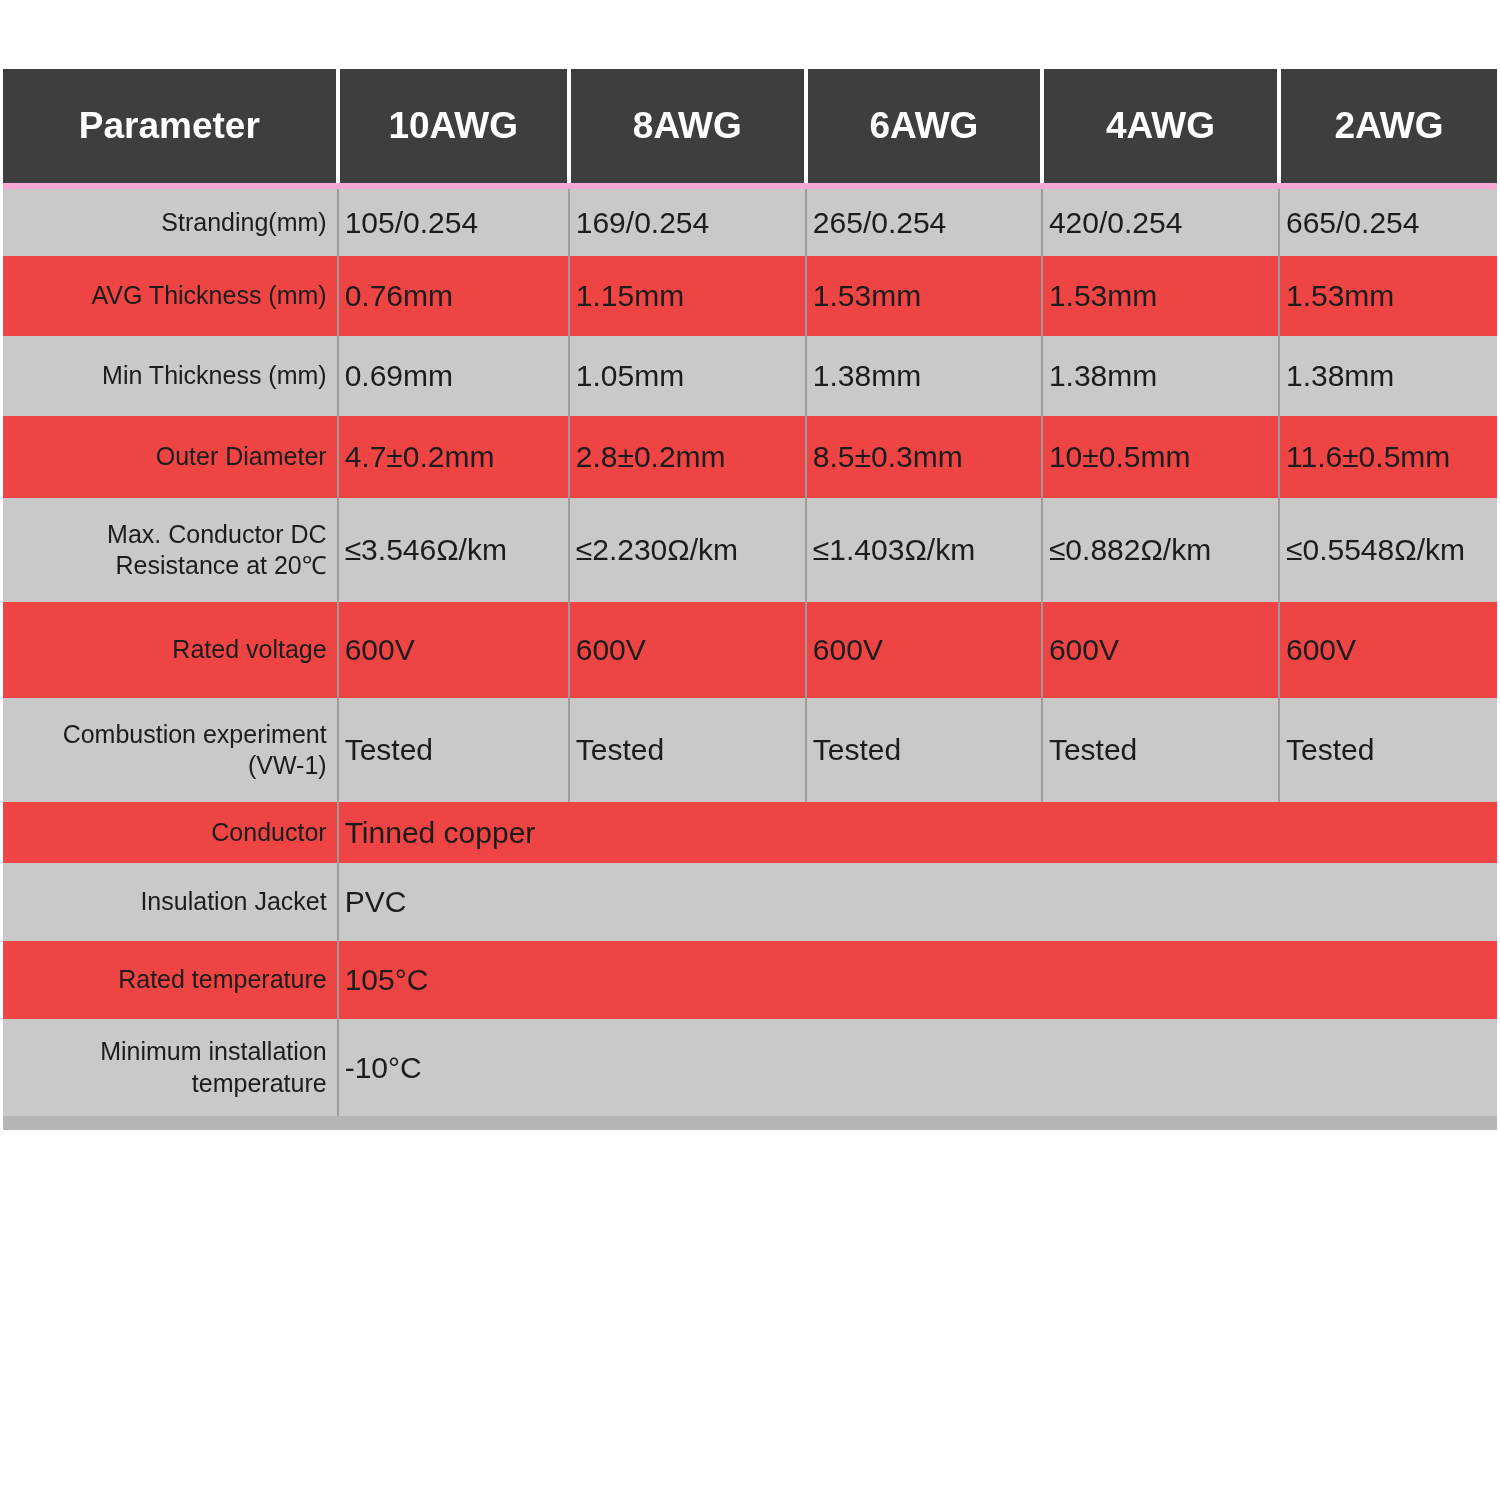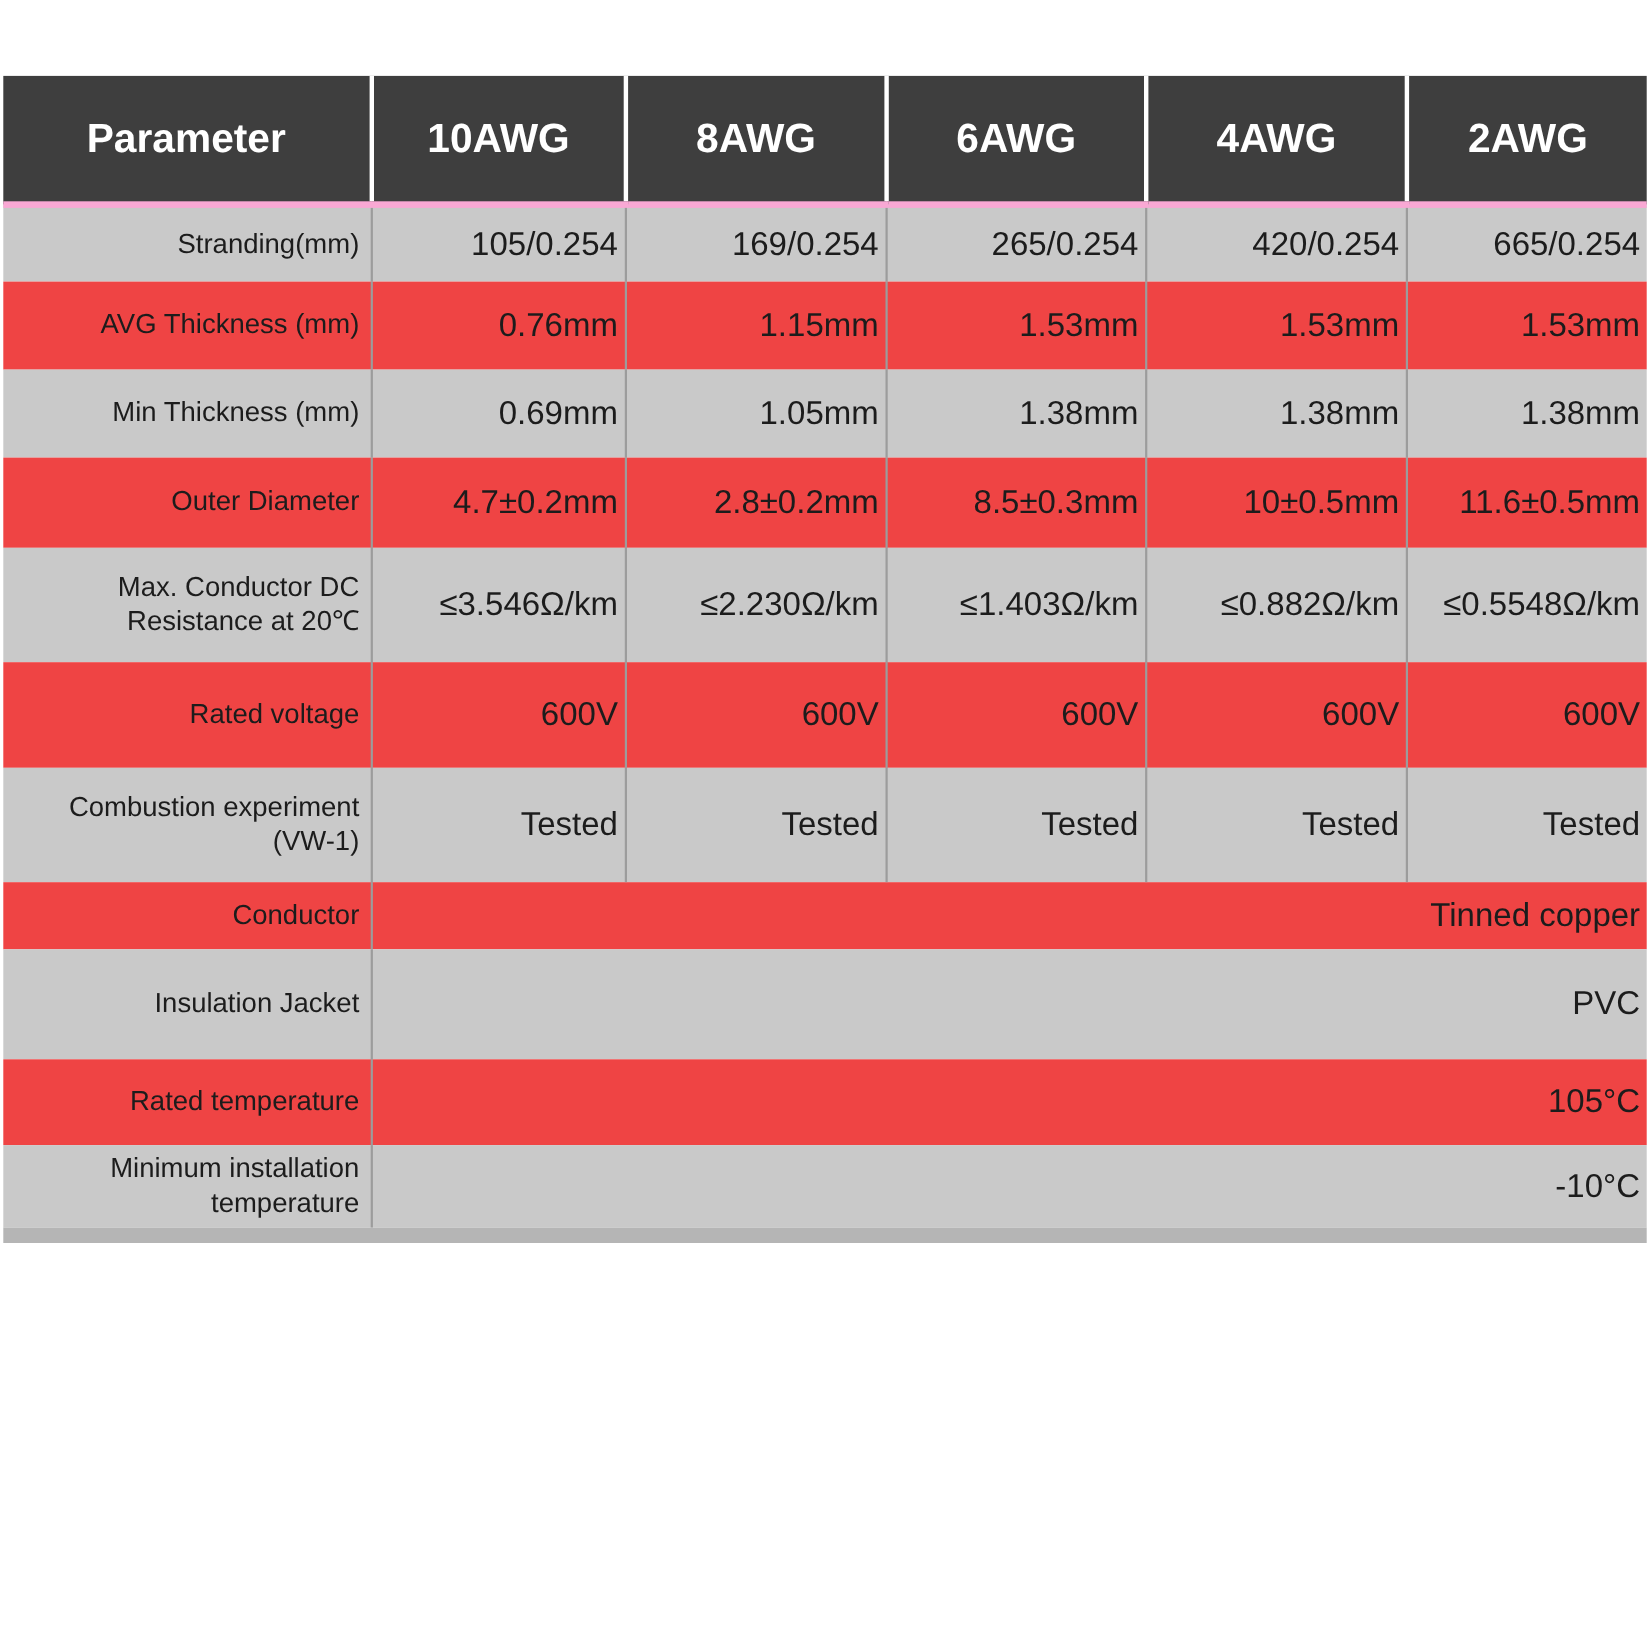--- a/index.html
+++ b/index.html
@@ -43,35 +43,35 @@
     font-size:25px;
     color:var(--text, #1c1c1c);
     text-align:right;
     vertical-align:middle;
     padding:6px 10px 6px 16px;
     line-height:1.25;
   }
   tbody td {
     font-size:30px;
     color:var(--text, #1c1c1c);
-    text-align:right;
+    text-align:left;
     vertical-align:middle;
     border-left:2px solid var(--line, #9c9c9c);
     padding:4px 6px;
   }
   tbody tr { height:80px; }
   tbody tr:nth-child(1)  { height:70px; }
   tbody tr:nth-child(4)  { height:82px; }
   tbody tr:nth-child(5)  { height:104px; }
   tbody tr:nth-child(6)  { height:96px; }
   tbody tr:nth-child(7)  { height:104px; }
   tbody tr:nth-child(8)  { height:61px; }
-  tbody tr:nth-child(9)  { height:100px; }
+  tbody tr:nth-child(9)  { height:78px; }
   tbody tr:nth-child(10) { height:78px; }
-  tbody tr:nth-child(11) { height:75px; }
+  tbody tr:nth-child(11) { height:97px; }
   .bottom-strip { height:14px; background:var(--strip, #b5b5b5); }
 </style>
 </head>
 <body>
 
 <div class="page">
 
   <div class="table-wrap">
     <table class="spec-table">
       <colgroup>

